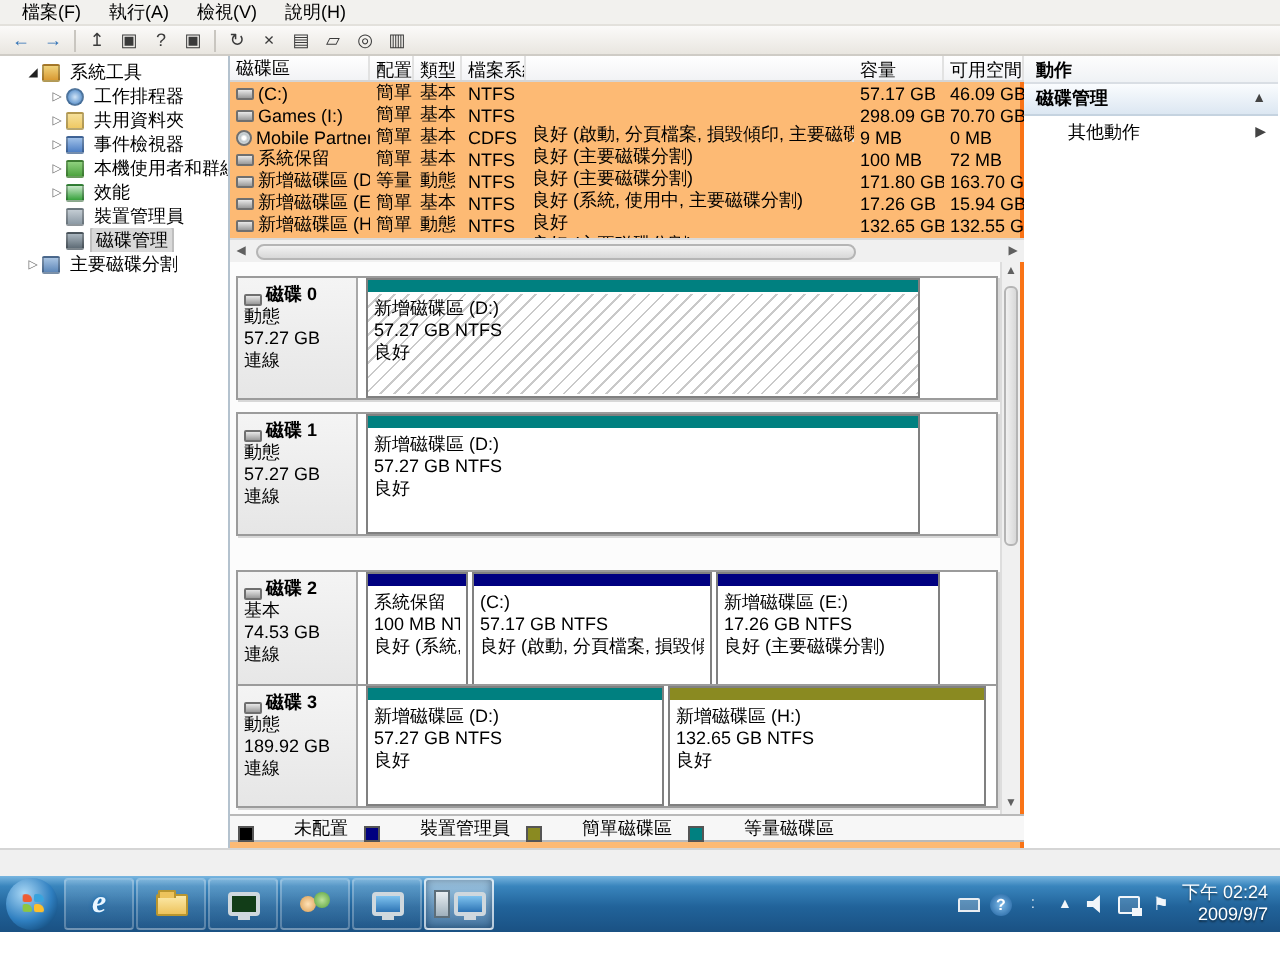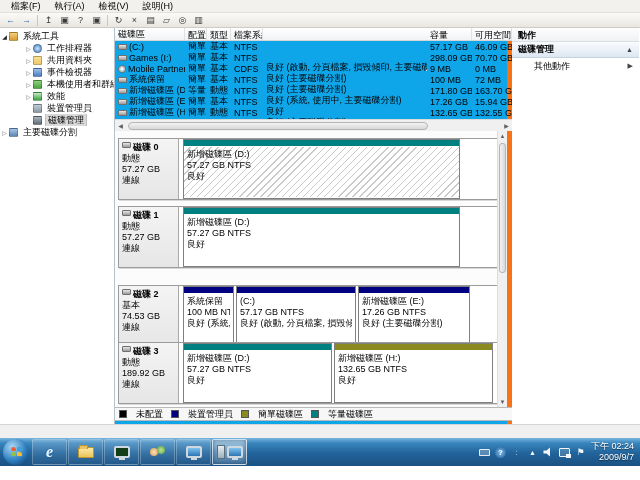--- a/index.html
+++ b/index.html
@@ -21,64 +21,64 @@
   .mainarea { position:absolute; left:0; top:28px; width:640px; height:396px; background:#fff; display:flex; }
 
   
   .tree { width:115px; height:100%; background:#fff; border-right:1px solid #B4C2CE; overflow:hidden; padding-top:2px; }
   .titem { height:12px; display:flex; align-items:center; white-space:nowrap; overflow:hidden; }
   .titem .arrow { width:9px; text-align:center; font-size:6px; color:#6d6d6d; flex:none; }
   .titem .arrow.exp { color:#222; }
   .ti { width:9px; height:9px; flex:none; margin-right:3px; border-radius:1px; border:1px solid rgba(0,0,0,.25); }
   .tlabel { padding:0 2px; }
   .titem.sel .tlabel { background:#D9D9D9; border:1px solid #BFBFBF; border-radius:2px; }
-  .lv0 { padding-left:2px; } .lv1 { padding-left:0; } .lv2 { padding-left:24px; }
+  .lv0 { padding-left:2px; } .lv1 { padding-left:12px; } .lv2 { padding-left:24px; }
   .i-computer{background:linear-gradient(#b9cbd8,#6b8ba0);} .i-tools{background:linear-gradient(#f0d27a,#d99a33);}
   .i-scheduler{background:radial-gradient(#cfe3f6,#3f7ec2);border-radius:50%;} .i-event{background:linear-gradient(#9fc0e8,#4e7fc4);}
   .i-folder{background:linear-gradient(#f6e09a,#efc964);} .i-users{background:linear-gradient(#8fd17e,#4da33f);}
   .i-perf{background:linear-gradient(#c7e8c9,#37a23c);} .i-devmgr{background:linear-gradient(#c3ccd3,#8c9aa5);}
   .i-storage{background:linear-gradient(#c6d0da,#97a5b2);} .i-diskmgmt{background:linear-gradient(#aab6bf,#5f6c76);}
   .i-services{background:linear-gradient(#a9c4e2,#5e87b8);}
 
   
-  .center { width:397px; height:100%; position:relative; background:#0ea5e9; border-right:5px solid #f97316;text-decoration:underline; }
+  .center { width:397px; height:100%; position:relative; background:#fdba74; border-right:2px solid #f97316;text-decoration:underline; }
 
   .voltable { position:absolute; left:0; top:0; width:397px; height:91px; overflow:hidden; }
   .thead { display:flex; height:13px; background:linear-gradient(#ffffff,#f2f3f5); border-bottom:1px solid #D5D5D5; }
   .thead .cell { border-right:1px solid #E2E2E2; padding:1px 3px; white-space:nowrap; overflow:hidden; }
   .vrow { display:flex; height:11px; align-items:center; }
   .vrow .cell { padding:0 3px; white-space:nowrap; overflow:hidden; }
   .c1{width:70px;flex:none;display:flex;align-items:center;gap:2px;} .c2{width:22px;flex:none;} .c3{width:24px;flex:none;}
   .c4{width:32px;flex:none;} .c5{width:164px;flex:none;margin-top:41px;} .c6{width:45px;flex:none;} .c7{width:40px;flex:none;}
   .dico { width:9px; height:6px; flex:none; background:linear-gradient(#e8e8e8,#9a9a9a); border:1px solid #6f6f6f; border-radius:1px; }
   .dico.cd { width:8px; height:8px; border-radius:50%; background:radial-gradient(#fff 20%,#bfc8cc 45%,#e6ebee); }
 
   .hscroll { position:absolute; left:0; top:91px; width:397px; height:12px; background:#F0F0F0; border-top:1px solid #DADADA; display:flex; align-items:center; }
   .harrow { width:11px; text-align:center; font-size:6px; color:#606060; }
   .hthumb { height:8px; width:300px; margin-left:2px; background:linear-gradient(#F2F2F2,#D8D8D8); border:1px solid #B5B5B5; border-radius:4px; }
 
   .gpane { position:absolute; left:0; top:103px; width:387px; height:276px; background:#FCFCFC; overflow:hidden; }
   .diskrow { position:absolute; left:3px; width:381px; height:62px; border:1px solid #9B9B9B; background:#fff; display:flex; box-shadow:1px 1px 0 #d8d8d8; }
   .disklabel { width:60px; flex:none; background:linear-gradient(#F4F4F4,#E6E6E6); border-right:1px solid #A8A8A8; padding:3px 3px; line-height:11px; }
-  .disklabel .dname { display:flex; align-items:flex-start; gap:2px; font-weight:bold; }
+  .disklabel .dname { display:flex; align-items:flex-end; gap:2px; font-weight:bold; }
   .parts { flex:1; position:relative; }
   .part { position:absolute; top:0; bottom:0; border:1px solid #808080; background:#fff; overflow:hidden; }
   .pstrip { height:7px; border-bottom:1px solid #fff; }
   .pstrip.teal{background:#008080;} .pstrip.navy{background:#000080;} .pstrip.olive{background:#8A8A21;}
   .pbody { padding:2px 3px; line-height:11px; }
   .pbody div { white-space:nowrap; overflow:hidden; }
   .pbody.hatch { background:repeating-linear-gradient(135deg,#ffffff 0 4px,#c9c9c9 4px 5px); height:calc(100% - 8px); }
 
   .vscroll { position:absolute; right:0; top:103px; width:10px; height:276px; background:#F0F0F0; border-left:1px solid #DDD; }
   .vscroll .va { height:10px; text-align:center; font-size:6px; color:#606060; line-height:10px; }
   .vthumb { position:absolute; left:1px; top:12px; width:7px; height:130px; background:linear-gradient(90deg,#F2F2F2,#D8D8D8); border:1px solid #B5B5B5; border-radius:3px; }
   .vscroll .vdown { position:absolute; bottom:0; width:100%; }
 
   .legendbar { position:absolute; left:0; top:379px; width:397px; height:14px; background:#F7F7F7; border-top:1px solid #B9B9B9; border-bottom:1px solid #B9B9B9; display:flex; align-items:center; padding-left:4px; gap:8px; }
-  .litem { display:flex; align-items:center; gap:9px; }
+  .litem { display:flex; align-items:flex-end; gap:20px; }
   .lswatch { width:8px; height:8px; border:1px solid #555; }
 
   
   .actions { width:127px; height:100%; background:#fff; overflow:hidden; }
   .ahead { height:14px; line-height:14px; padding-left:6px; font-weight:bold; background:linear-gradient(#FDFDFD,#EFF2F5); border-bottom:1px solid #D9DEE4; }
   .asection { height:16px; display:flex; align-items:center; justify-content:space-between; padding:0 6px; background:linear-gradient(#FAFCFE,#DCE7F2); border-bottom:1px solid #C5D3E0; font-weight:bold; }
   .asection .caret { font-size:7px; color:#444; }
   .aitem { height:16px; display:flex; align-items:center; justify-content:space-between; padding:0 6px 0 22px; }
   .aitem .caret { font-size:7px; color:#444; }
 

